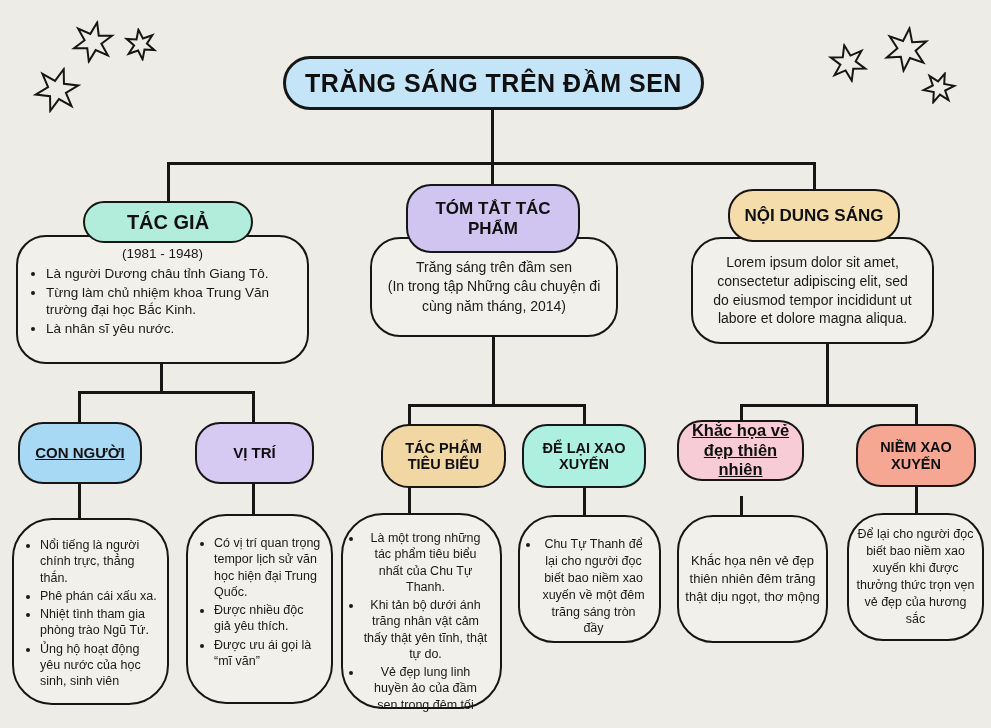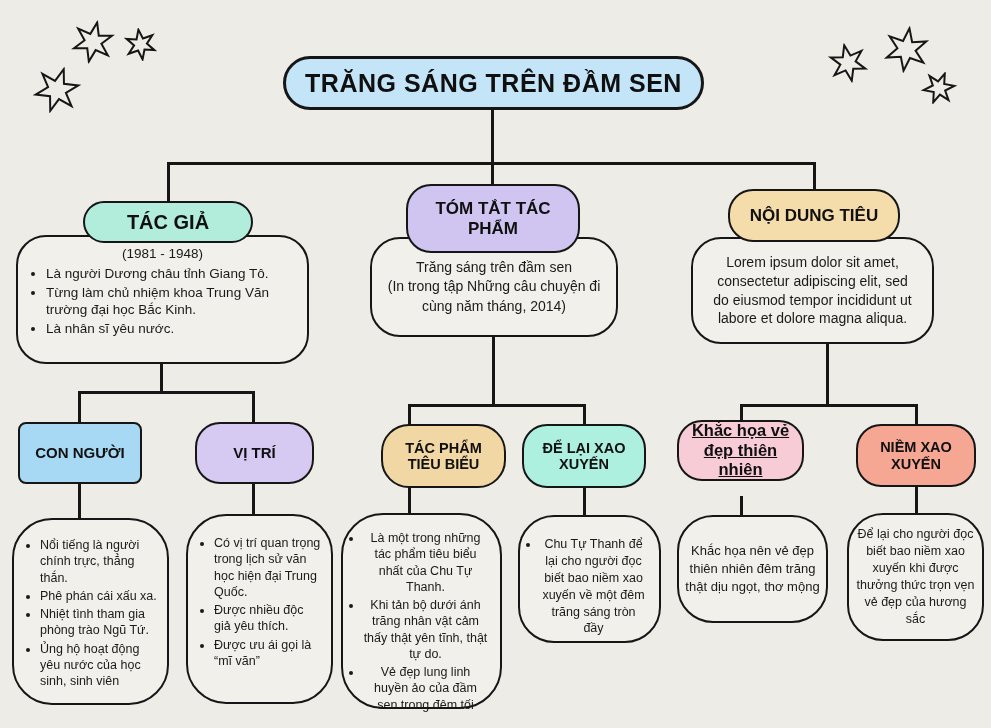--- a/index.html
+++ b/index.html
@@ -31,33 +31,33 @@
   #h-tomtat{left:406px;top:184px;width:174px;height:69px;border-radius:25px;background:var(--c-tomtat);font-size:17px;padding:0 10px;}
   #h-noidung{left:728px;top:189px;width:172px;height:53px;border-radius:25px;background:var(--c-noidung);font-size:17px;padding:0 14px;}
 
   
   #b-tacgia{left:16px;top:235px;width:293px;height:129px;border-radius:30px;padding:9px 6px 4px 6px;font-size:13.5px;line-height:1.25;}
   #b-tacgia .name,#b-tacgia .years{text-align:center;}
   #b-tomtat{left:370px;top:237px;width:248px;height:100px;border-radius:30px;font-size:14px;line-height:1.4;padding:4px 14px;}
   #b-noidung{left:691px;top:237px;width:243px;height:107px;border-radius:30px;font-size:14px;line-height:1.35;padding:4px 16px;}
 
   
-  #h-connguoi{left:18px;top:422px;width:124px;height:62px;border-radius:8px;background:var(--c-connguoi);font-size:15px;}
+  #h-connguoi{left:18px;top:422px;width:124px;height:62px;border-radius:25px;background:var(--c-connguoi);font-size:15px;text-decoration:underline;}
   #h-vitri{left:195px;top:422px;width:119px;height:62px;border-radius:25px;background:var(--c-vitri);font-size:15px;}
   #h-tacpham{left:347px;top:424px;width:125px;height:64px;border-radius:28px;background:var(--c-tacpham);font-size:14.5px;padding:0 10px;margin-left:34px;}
   #h-delai{left:522px;top:424px;width:124px;height:64px;border-radius:25px;background:var(--c-delai);font-size:14.5px;padding:0 10px;}
   #h-khachoa{left:677px;top:420px;width:127px;height:61px;border-radius:25px;background:var(--c-khachoa);font-size:16.5px;padding:4px 8px;line-height:1.2;text-decoration:underline;}
   #h-niemxao{left:856px;top:424px;width:120px;height:63px;border-radius:25px;background:var(--c-niemxao);font-size:14.5px;padding:0 10px;}
 
   
   #b-connguoi{left:12px;top:518px;width:157px;height:187px;border-radius:40px;font-size:12.5px;line-height:1.3;padding:14px 4px 4px 4px;}
   #b-vitri{left:186px;top:514px;width:147px;height:190px;border-radius:40px;font-size:12.5px;line-height:1.3;padding:16px 4px 4px 4px;}
   #b-tacpham{left:341px;top:513px;width:161px;height:196px;border-radius:42px;font-size:12.5px;line-height:1.3;padding:12px 4px 4px 4px;}
   #b-delai{left:518px;top:515px;width:143px;height:128px;border-radius:36px;font-size:12.5px;line-height:1.35;padding:16px 4px 4px 4px;}
-  #b-khachoa{left:677px;top:515px;width:151px;height:108px;border-radius:36px;font-size:13px;line-height:1.4;padding:0 0;}
+  #b-khachoa{left:677px;top:515px;width:151px;height:128px;border-radius:36px;font-size:13px;line-height:1.4;padding:0 0;}
   #b-niemxao{left:847px;top:513px;width:137px;height:128px;border-radius:36px;font-size:12.5px;line-height:1.35;padding:8px 7px;}
 </style>
 </head>
 <body>
 
 <div class="canvas">
 
   <svg class="star" style="left:71px;top:20px;transform:rotate(12deg)" width="44" height="44" viewBox="-22 -22 44 44">
       <polygon points="0,-20 4.3,-7.4 17.3,-10 8.6,0 17.3,10 4.3,7.4 0,20 -4.3,7.4 -17.3,10 -8.6,0 -17.3,-10 -4.3,-7.4" fill="none" stroke="#161616" stroke-width="2" vector-effect="non-scaling-stroke"></polygon>
     </svg>
@@ -125,21 +125,21 @@
     <span>TÓM TẮT TÁC PHẨM</span>
   </div>
   <div class="box ctr" id="b-tomtat">
     <div>
       <div>Trăng sáng trên đầm sen</div>
       <div>(In trong tập Những câu chuyện đi cùng năm tháng, 2014)</div>
     </div>
   </div>
 
   <div class="pill" id="h-noidung">
-    <span>NỘI DUNG TIÊU</span>
+    <span>NỘI DUNG SÁNG</span>
   </div>
   <div class="box ctr" id="b-noidung">
     <div>Lorem ipsum dolor sit amet, consectetur adipiscing elit, sed do eiusmod tempor incididunt ut labore et dolore magna aliqua.</div>
   </div>
 
   <div class="pill" id="h-connguoi">
     <span>CON NGƯỜI</span>
   </div>
   <div class="box" id="b-connguoi">
     <ul class="bullets">
@@ -148,21 +148,21 @@
       <li>Nhiệt tình tham gia phòng trào Ngũ Tứ.</li>
       <li>Ủng hộ hoạt động yêu nước của học sinh, sinh viên</li>
     </ul>
   </div>
 
   <div class="pill" id="h-vitri">
     <span>VỊ TRÍ</span>
   </div>
   <div class="box" id="b-vitri">
     <ul class="bullets">
-      <li>Có vị trí quan trọng trong lịch sử văn học hiện đại Trung Quốc.</li>
+      <li>Có vị trí quan trọng tempor lịch sử văn học hiện đại Trung Quốc.</li>
       <li>Được nhiều độc giả yêu thích.</li>
       <li>Được ưu ái gọi là “mĩ văn”</li>
     </ul>
   </div>
 
   <div class="pill" id="h-tacpham">
     <span>TÁC PHẨM TIÊU BIỂU</span>
   </div>
   <div class="box" id="b-tacpham">
     <ul class="bullets centered">

